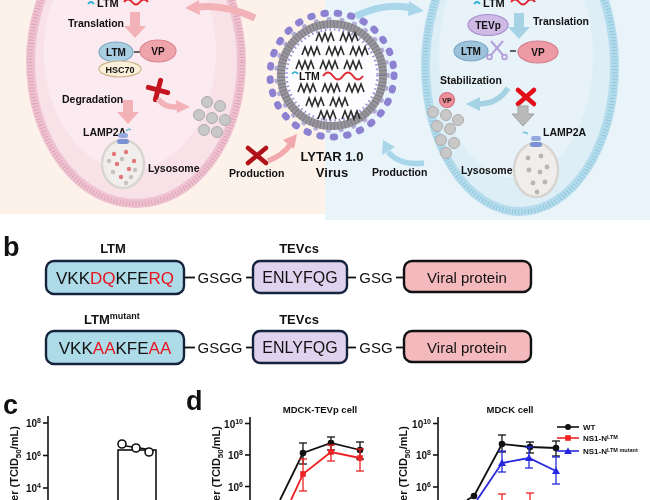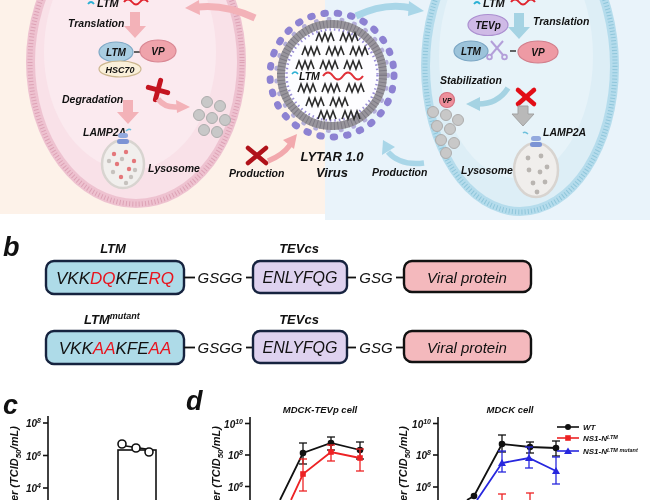--- a/index.html
+++ b/index.html
@@ -1,16 +1,16 @@
 <!DOCTYPE html>
 <html><head>
 <meta charset="utf-8">
 <style>
   html,body{margin:0;padding:0;background:#ffffff;}
-  .fig{width:650px;height:500px;position:relative;overflow:hidden;font-style:italic;}
+  .fig{width:650px;height:500px;position:relative;overflow:hidden;}
   svg{display:block;font-family:"Liberation Sans","DejaVu Sans",sans-serif;}
   text{fill:#111111;}
   .panel-letter{font-size:27px;font-weight:bold;}
   .cellword{font-size:10.5px;font-weight:bold;}
   .ovaltext{font-size:10px;font-weight:bold;}
   .seq{font-size:17px;}
   .linker{font-size:15px;}
   .boxlabel{font-size:13px;font-weight:bold;}
   .tick{font-size:10px;font-weight:bold;}
   .tickexp{font-size:7px;font-weight:bold;}

